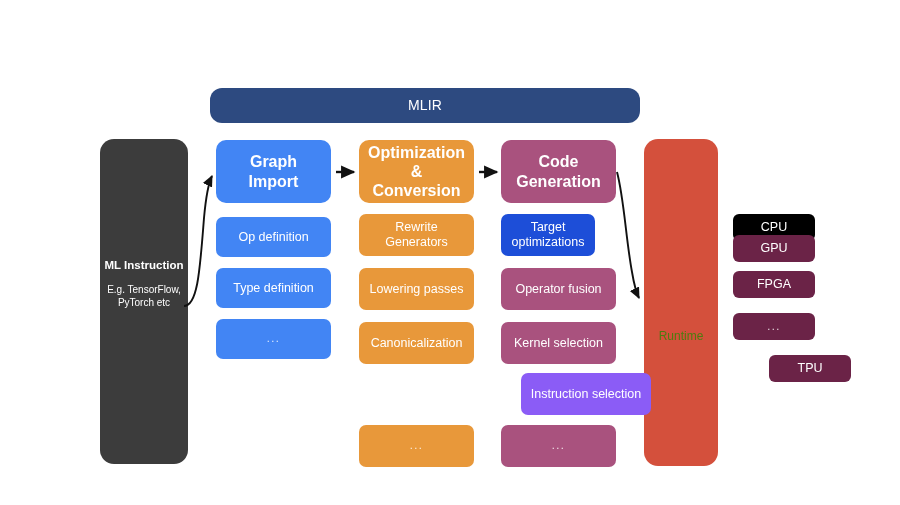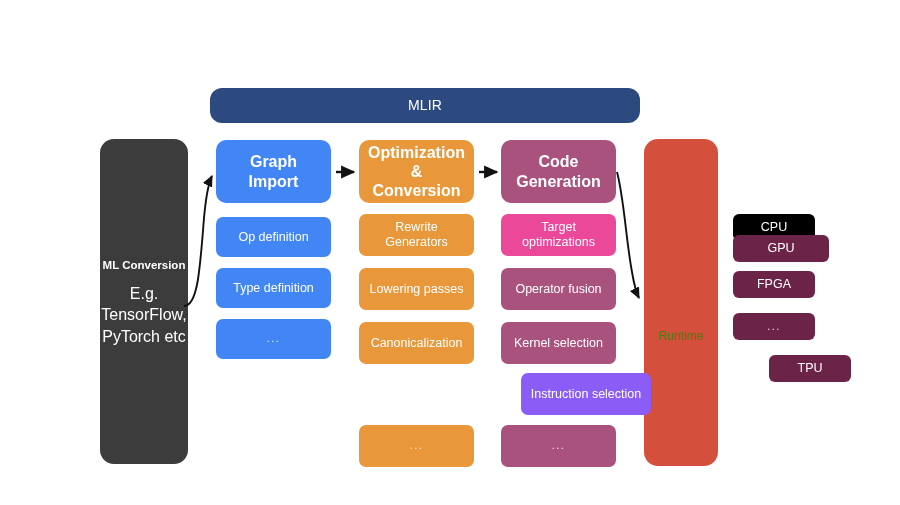--- a/index.html
+++ b/index.html
@@ -60,21 +60,21 @@
     left: 100px;
     width: 88px;
     top: 258px;
     text-align: center;
     color: #ffffff;
     font-size: 11.5px;
     line-height: 1.35;
   }
   .ml-text .t1 { font-weight: 700; font-size: 11.5px; display: block; }
   .ml-text .gap { display: block; height: 9px; }
-  .ml-text .t2 { font-weight: 400; font-size: 16px; display: block; }
+  .ml-text .t2 { font-weight: 400; font-size: 10px; display: block; }
   .runtime-label {
     position: absolute;
     left: 644px;
     width: 74px;
     top: 293px;
     text-align: center;
     color: #4d7c0f;
     font-size: 12px;
     margin-top: 36px;
   }
@@ -96,21 +96,21 @@
 <body>
 
 <div id="canvas">
 
   <div class="box hdr-bar" style="left:210px; top:88px; width:430px; height:35px; background:#2d4a80;">
     <span>MLIR</span>
   </div>
 
   <div class="box rail" style="left:100px; top:139px; width:88px; height:325px; background:#3c3c3c;"></div>
   <div class="ml-text">
-    <span class="t1">ML Conversion</span>
+    <span class="t1">ML Instruction</span>
     <span class="gap"></span>
     <span class="t2">E.g. TensorFlow, PyTorch etc</span>
   </div>
 
   <div class="box rail" style="left:644px; top:139px; width:74px; height:327px; background:#d4503c;"></div>
   <div class="runtime-label">Runtime</div>
 
   <div class="box stage-head" style="left:216px; top:140px; width:115px; height:63px; background:#4285f4;">
     <span>
       <span>Graph</span><br>
@@ -145,40 +145,40 @@
   <div class="box sub-item" style="left:359px; top:425px; width:115px; height:42px; background:#e8983a;">
     <span class="dots">...</span>
   </div>
 
   <div class="box stage-head" style="left:501px; top:140px; width:115px; height:63px; background:#a9527e;">
     <span>
       <span>Code</span><br>
       <span>Generation</span>
     </span>
   </div>
-  <div class="box sub-item" style="left:501px; top:214px; width:115px; height:42px; background:#ec4899;">
+  <div class="box sub-item" style="left:501px; top:214px; width:94px; height:42px; background:#1d4ed8;">
     <span>Target optimizations</span>
   </div>
   <div class="box sub-item" style="left:501px; top:268px; width:115px; height:42px; background:#a9527e;">
     <span>Operator fusion</span>
   </div>
   <div class="box sub-item" style="left:501px; top:322px; width:115px; height:42px; background:#a9527e;">
     <span>Kernel selection</span>
   </div>
   <div class="box sub-item" style="left:501px; top:373px; width:130px; height:42px; background:#8b5cf6;margin-left:20px;">
     <span>Instruction selection</span>
   </div>
   <div class="box sub-item" style="left:501px; top:425px; width:115px; height:42px; background:#a9527e;">
     <span class="dots">...</span>
   </div>
 
   <div class="box hw-item" style="left:733px; top:214px; width:82px; height:27px; background:#000000;text-align:center;">
     <span>CPU</span>
   </div>
-  <div class="box hw-item" style="left:733px; top:235px; width:96px; height:27px; background:#6b2347;">
+  <div class="box hw-item" style="left:733px; top:235px; width:82px; height:27px; background:#6b2347;">
     <span>GPU</span>
   </div>
   <div class="box hw-item" style="left:733px; top:271px; width:82px; height:27px; background:#6b2347;">
     <span>FPGA</span>
   </div>
   <div class="box hw-item" style="left:733px; top:313px; width:82px; height:27px; background:#6b2347;">
     <span class="dots">...</span>
   </div>
   <div class="box hw-item" style="left:733px; top:355px; width:82px; height:27px; background:#6b2347;margin-left:36px;">
     <span>TPU</span>

